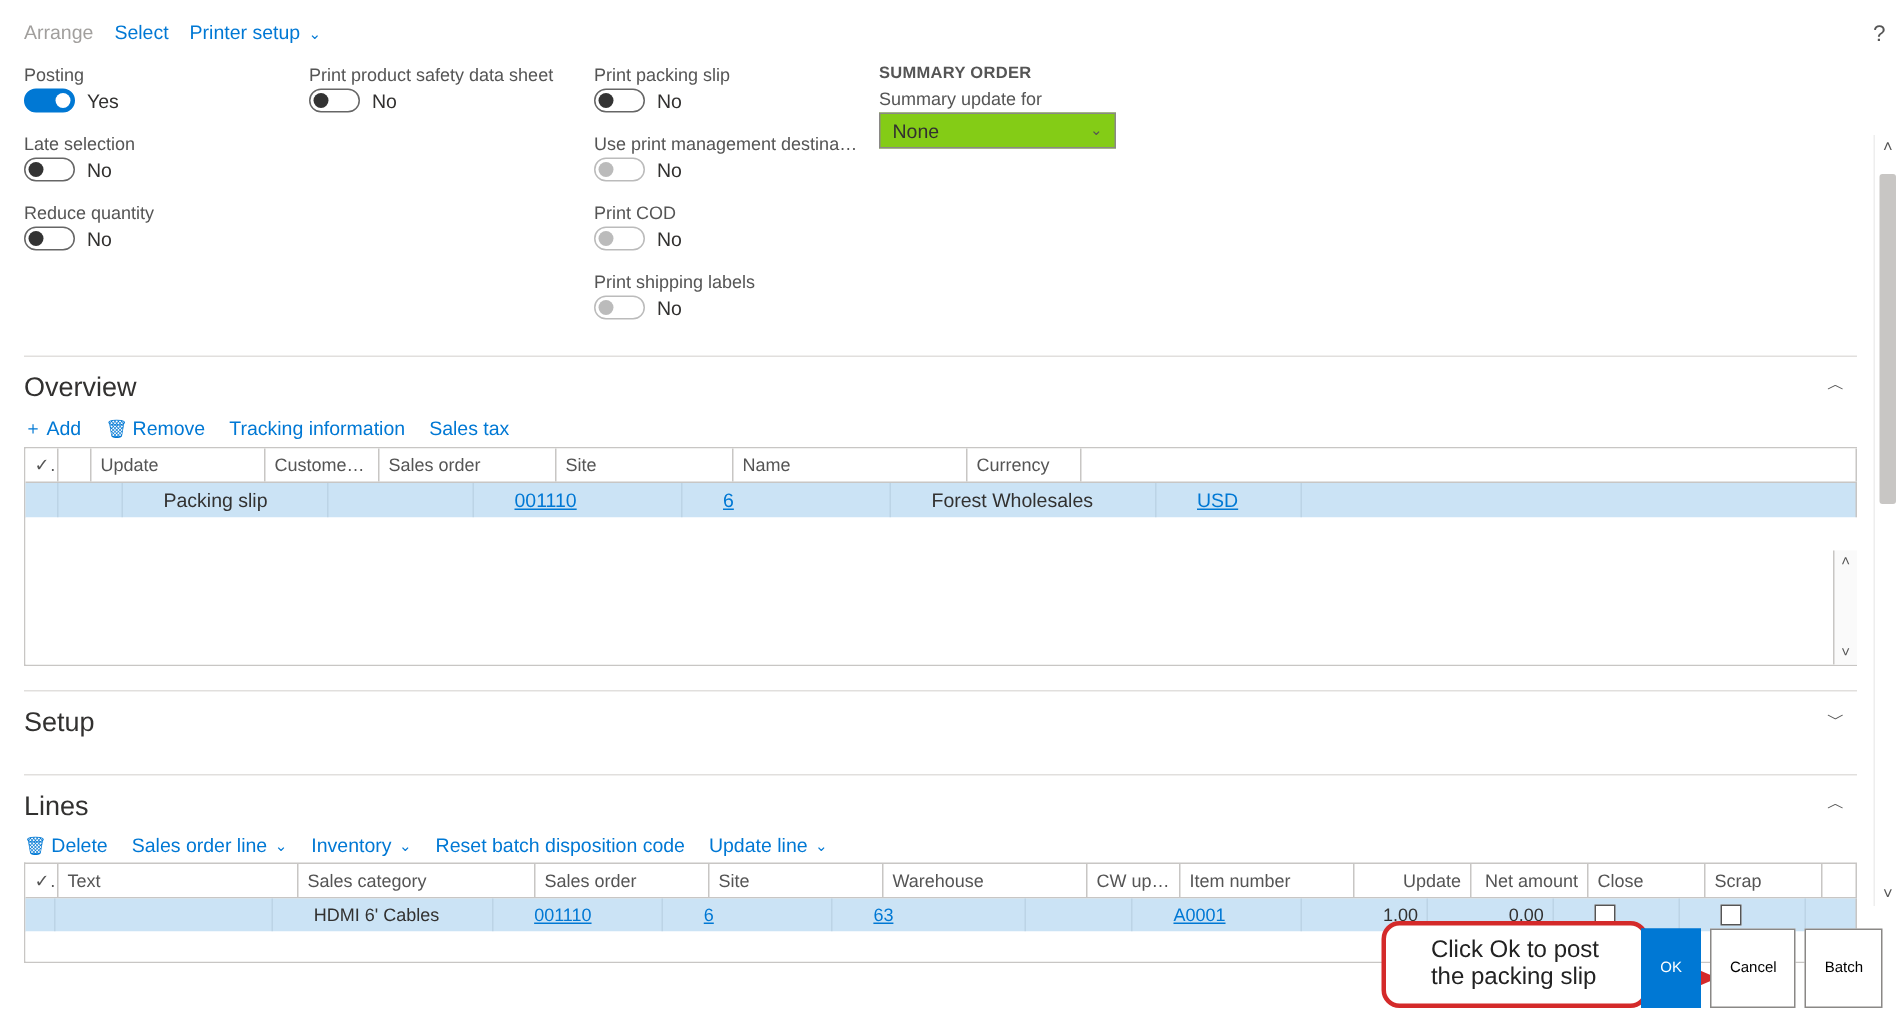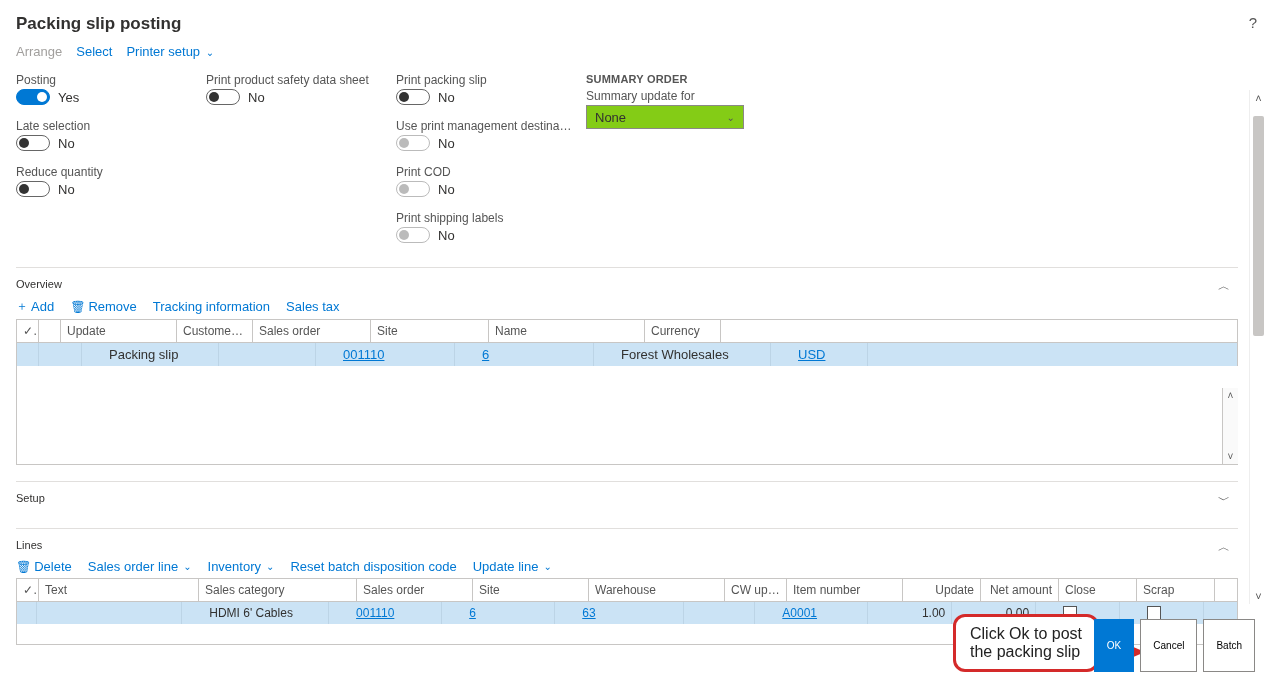--- a/index.html
+++ b/index.html
@@ -28,21 +28,21 @@
 .toggle.dis { border-color: #bbb; }
 .toggle.dis .knob { background: #bbb; }
 .toggle-val { font-size: 13px; }
 
 .summary-col { width: 200px; }
 .section-hdr { font-size: 11px; font-weight: 600; color: #555; margin-bottom: 4px; letter-spacing: 0.2px; }
 .select { display: flex; align-items: center; justify-content: space-between; border: 1px solid #8a8886; padding: 3px 8px; width: 158px; height: 24px; background: #84cc16; cursor: pointer; }
 .select-chev { font-size: 10px; color: #555; }
 
 .fasttab { border-top: 1px solid #e1dfdd; padding: 10px 0; margin-top: 6px; position: relative; }
-.fasttab-title { font-size: 11px; color: #323130; margin-bottom: 8px; }
+.fasttab-title { font-size: 18px; color: #323130; margin-bottom: 8px; }
 .fasttab-chev { position: absolute; right: 8px; top: 10px; font-size: 12px; color: #555; cursor: pointer; }
 
 .grid-toolbar { display: flex; gap: 16px; align-items: center; margin-bottom: 4px; }
 .grid-toolbar .act { color: #0078d4; cursor: pointer; display: flex; align-items: center; gap: 3px; }
 .grid-toolbar .ico { font-size: 12px; }
 
 .grid { border: 1px solid #c8c6c4; border-right: none; position: relative; }
 .grid .scroll { position: absolute; right: 0; top: 22px; bottom: 0; width: 16px; border-left: 1px solid #c8c6c4; display: flex; flex-direction: column; justify-content: space-between; align-items: center; background: #fafafa; }
 .grid .scroll .sbtn { font-size: 10px; color: #555; cursor: pointer; padding: 2px 0; }
 .grid-head { display: flex; background: #fff; border-bottom: 1px solid #c8c6c4; }
@@ -54,21 +54,21 @@
 
 .chk { width: 14px; height: 14px; border: 1px solid #555; background: #fff; display: inline-block; }
 
 .lines-grid .grid-row .cell, .lines-grid .grid-head .cell { font-size: 12px; }
 .lines-grid .grid-body { height: auto; }
 
 .footer { position: absolute; right: 12px; bottom: 12px; display: flex; gap: 6px; align-items: flex-end; }
 .btn { border: 1px solid #8a8886; background: #fff; padding: 20px 12px; font-size: 10px; cursor: pointer; }
 .btn.primary { background: #0078d4; border-color: #0078d4; color: #fff; }
 
-.callout { position: absolute; right: 168px; bottom: 12px; border: 3px solid #d42a2a; border-radius: 12px; padding: 8px 14px; font-size: 16px; color: #222; background: #fff; }
+.callout { position: absolute; right: 168px; bottom: 12px; border: 3px solid #d42a2a; border-radius: 12px; padding: 8px 30px; font-size: 16px; color: #222; background: #fff; }
 .arrow { position: absolute; right: 118px; bottom: 22px; }
 .arrow svg { display: block; }
 
 .page-scroll { position: absolute; right: 0; top: 90px; bottom: 80px; width: 18px; background: #fff; border-left: 1px solid #eee; }
 .page-scroll .up, .page-scroll .down { position: absolute; left: 0; right: 0; text-align: center; font-size: 11px; color: #555; }
 .page-scroll .up { top: 2px; }
 .page-scroll .down { bottom: 2px; }
 .page-scroll .thumb { position: absolute; left: 3px; right: 3px; top: 26px; height: 220px; background: #c8c6c4; border-radius: 2px; }
 
 
@@ -77,21 +77,20 @@
 .ln .c0{width:22px;text-align:center}.ln .c1{width:158px}.ln .c2{width:160px}.ln .c3{width:116px}.ln .c4{width:116px}.ln .c5{width:136px}.ln .c6{width:62px}.ln .c7{width:116px}.ln .c8{width:78px;text-align:right}.ln .c9{width:78px;text-align:right}.ln .c10{width:78px}.ln .c11{width:78px}.ln .cfill{flex:1;border-right:1px solid #c8c6c4}
 .ln .chkcell{display:flex;align-items:center;padding:4px 6px}
 </style>
 </head>
 <body>
 
 <div class="page">
 
   <div class="help-icon">?</div>
 
-  <div class="page-title">Packing slip posting</div>
 
   <div class="toolbar">
     <span class="disabled">Arrange</span>
     <span class="link">Select</span>
     <span class="link">
       <span>Printer setup</span>
       <span class="chev">⌄</span>
     </span>
   </div>
 

